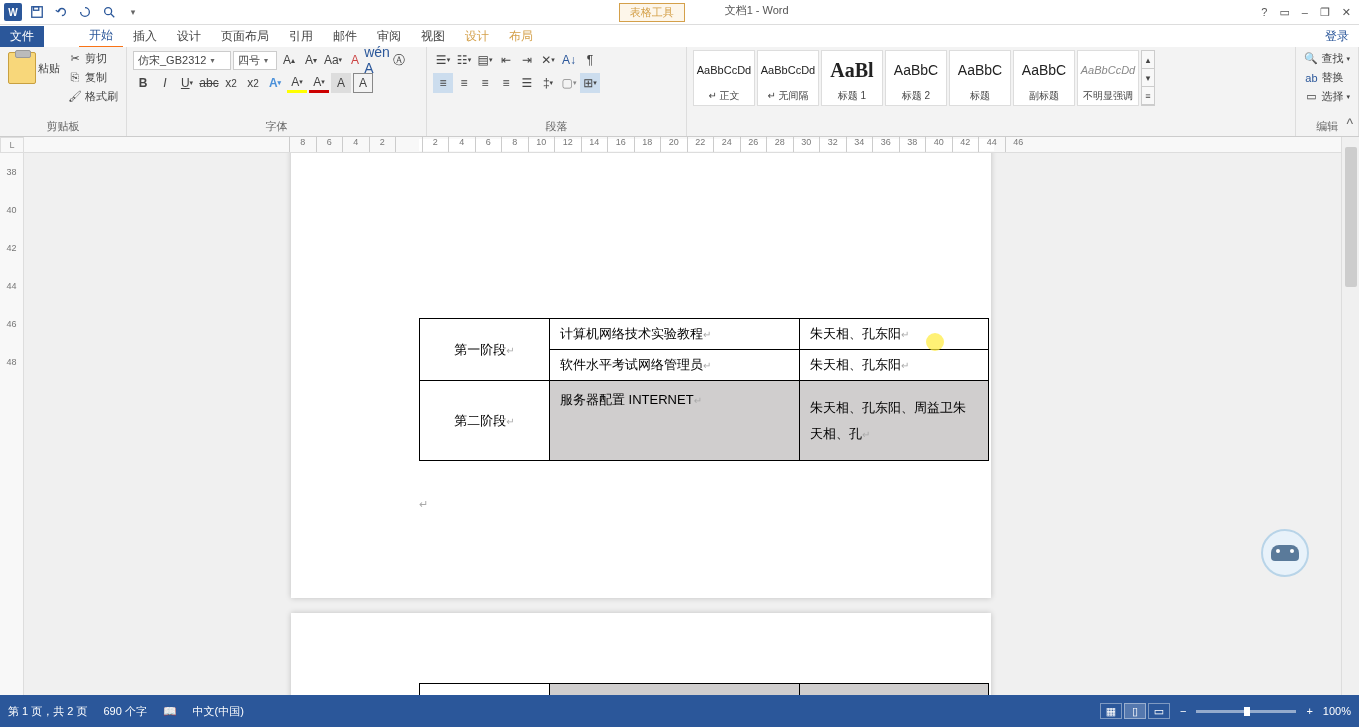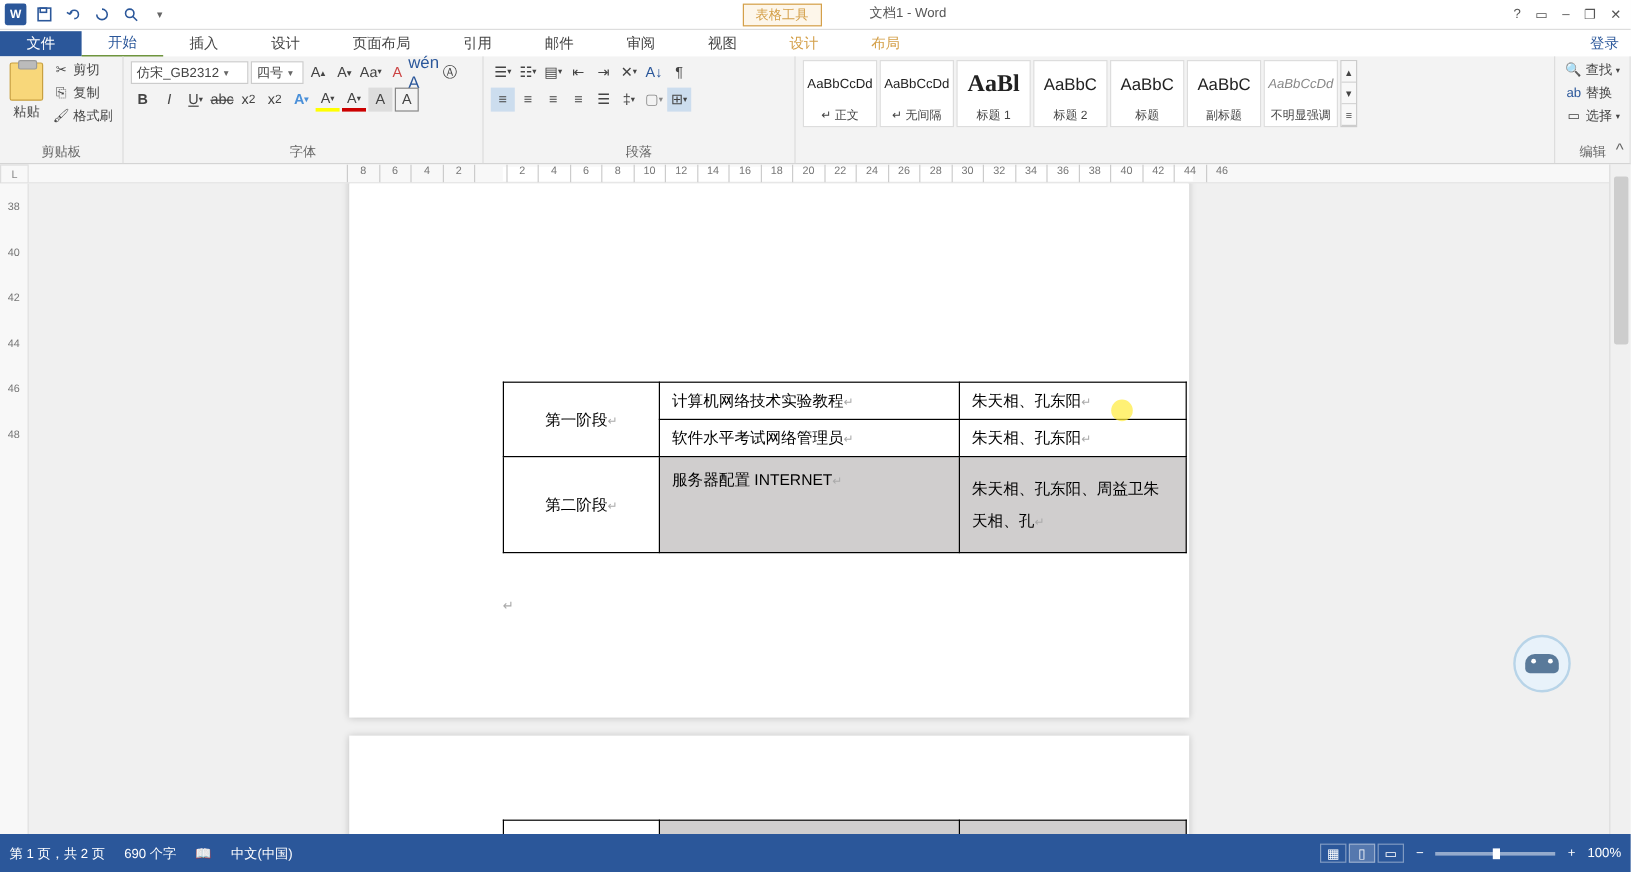--- a/index.html
+++ b/index.html
@@ -11,34 +11,34 @@
 .qat .word-icon { width: 18px; height: 18px; background: #2b579a; color: #fff; display: flex; align-items: center; justify-content: center; font-size: 10px; font-weight: bold; border-radius: 2px; }
 .qat-btn { width: 18px; height: 18px; display: flex; align-items: center; justify-content: center; color: #2b579a; cursor: pointer; }
 .qat-btn svg { width: 14px; height: 14px; }
 .title-center { flex: 1; display: flex; justify-content: center; gap: 40px; }
 .context-tab { color: #d4a04a; border: 1px solid #d4a04a; padding: 1px 10px; background: #fdf6ea; }
 .title-right { display: flex; gap: 12px; padding-right: 8px; color: #555; }
 .title-right span { cursor: pointer; }
 
 
 .ribbon-tabs { height: 22px; background: #fff; display: flex; align-items: center; font-size: 12px; padding-left: 0; }
-.tab { padding: 2px 22px; color: #444; cursor: pointer; }
+.tab { padding: 2px 10px; color: #444; cursor: pointer; }
 .tab.file { background: #2b579a; color: #fff; }
-.tab.active { color: #2b579a; border-bottom: 2px solid #4d7c0f; }
+.tab.active { color: #2b579a; border-bottom: 2px solid #f97316; margin-left: 35px; }
 .tab.context { color: #d4a04a; }
 .login-link { margin-left: auto; padding-right: 10px; color: #2b579a; font-size: 12px; cursor: pointer; }
 
 
 .ribbon { height: 90px; background: #f3f3f3; border-bottom: 1px solid #ccc; display: flex; font-size: 11px; color: #444; position: relative; }
 .group { border-right: 1px solid #ddd; padding: 3px 6px 0 6px; display: flex; flex-direction: column; justify-content: space-between; }
 .group-label { text-align: center; font-size: 11px; color: #666; padding: 2px 0; position: relative; }
 .group-body { display: flex; align-items: flex-start; gap: 4px; flex: 1; }
 
 
-.paste-big { display: flex; flex-direction: column; align-items: center; gap: 2px; padding: 2px; cursor: pointer; }
+.paste-big { display: flex; flex-direction: row; align-items: center; gap: 2px; padding: 2px; cursor: pointer; }
 .paste-icon { width: 28px; height: 32px; background: #f8d77a; border: 1px solid #c8a040; border-radius: 2px; position: relative; }
 .paste-icon::before { content: ''; position: absolute; top: -3px; left: 6px; width: 14px; height: 6px; background: #bbb; border: 1px solid #999; border-radius: 2px; }
 .clip-col { display: flex; flex-direction: column; gap: 2px; }
 .clip-row { display: flex; align-items: center; gap: 3px; font-size: 11px; cursor: pointer; padding: 1px 2px; }
 .mini-icon { width: 14px; height: 14px; display: inline-flex; align-items: center; justify-content: center; }
 
 
 .font-row { display: flex; gap: 2px; margin-bottom: 3px; align-items: center; }
 .combo { border: 1px solid #ccc; background: #fff; padding: 1px 4px; font-size: 11px; display: flex; align-items: center; gap: 4px; }
 .combo .dd { font-size: 8px; color: #666; }

